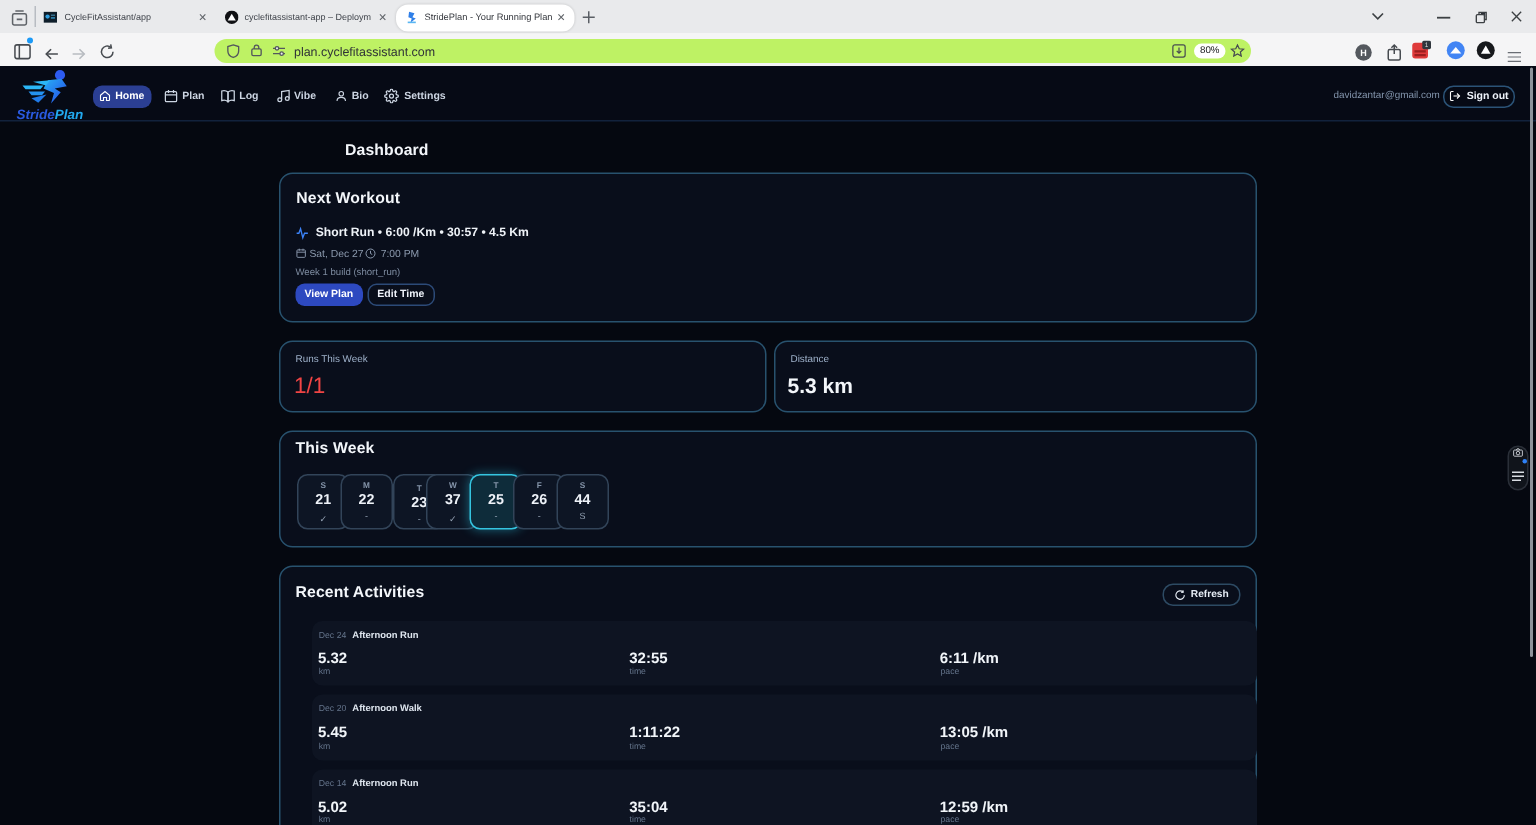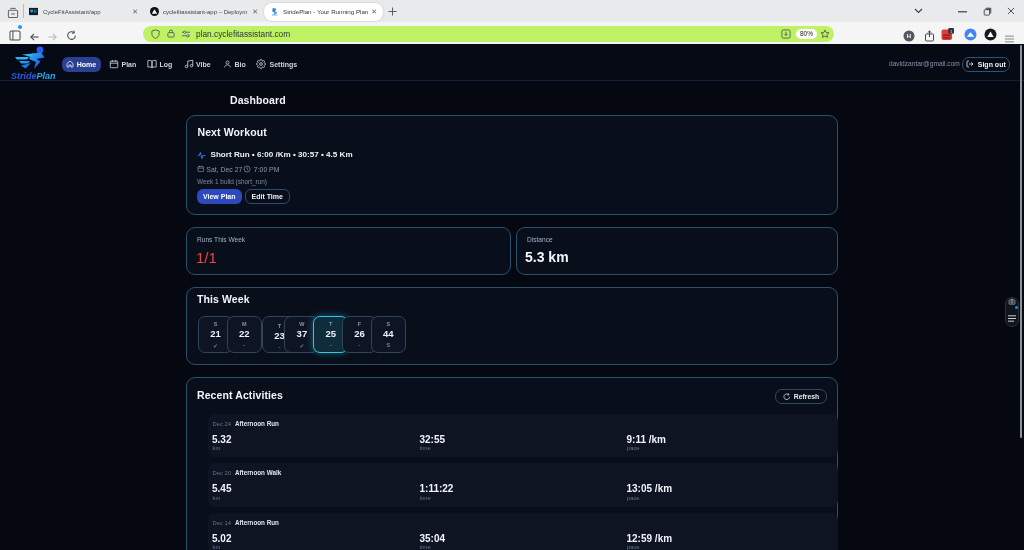--- a/index.html
+++ b/index.html
@@ -325,21 +325,21 @@
   <span style="font-size:6.8px;font-weight:bold;">Refresh</span>
 </div>
 
 <div class="arow" style="top:413.5px;">
   <span class="date">Dec 24</span>
     <span class="name">Afternoon Run</span>
   <span class="v" style="left:4px;">5.32</span>
     <span class="l" style="left:4.5px;">km</span>
   <span class="v" style="left:211.5px;">32:55</span>
     <span class="l" style="left:211.7px;">time</span>
-  <span class="v" style="left:418.5px;">9:11 /km</span>
+  <span class="v" style="left:418.5px;">6:11 /km</span>
     <span class="l" style="left:419px;">pace</span>
 </div>
 <div class="arow" style="top:463px;">
   <span class="date">Dec 20</span>
     <span class="name">Afternoon Walk</span>
   <span class="v" style="left:4px;">5.45</span>
     <span class="l" style="left:4.5px;">km</span>
   <span class="v" style="left:211.5px;">1:11:22</span>
     <span class="l" style="left:211.7px;">time</span>
   <span class="v" style="left:418.5px;">13:05 /km</span>

